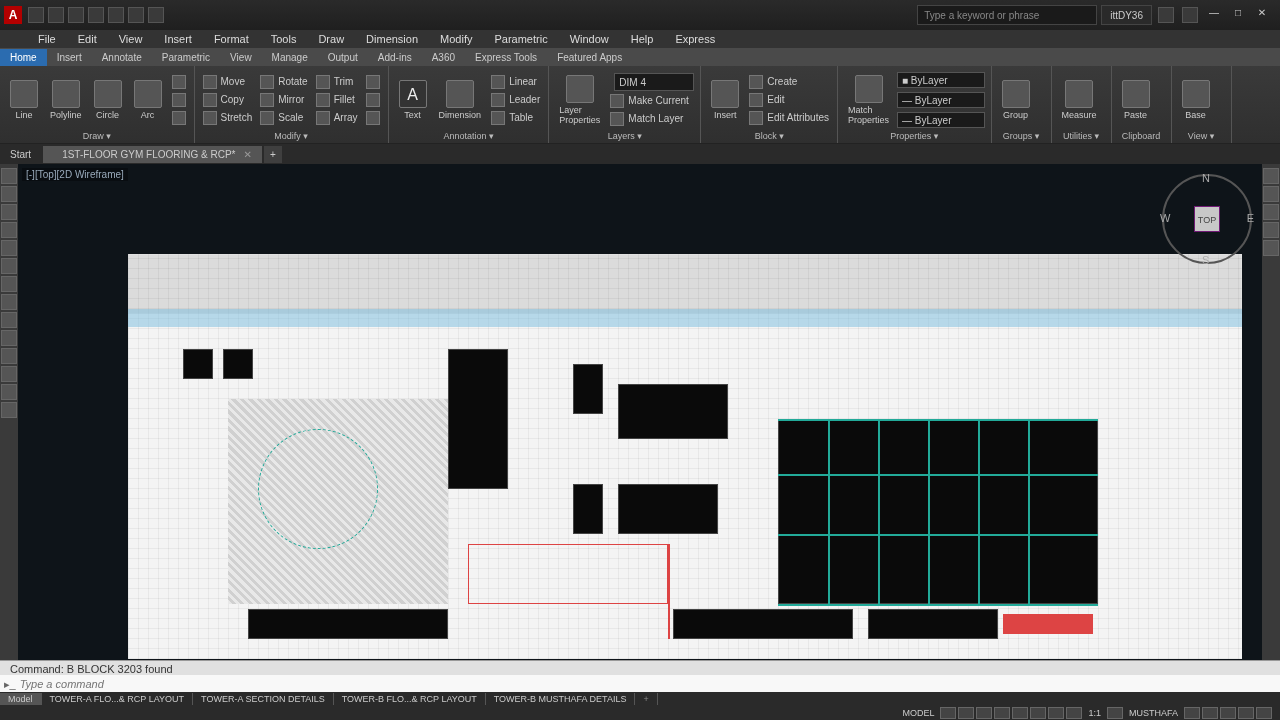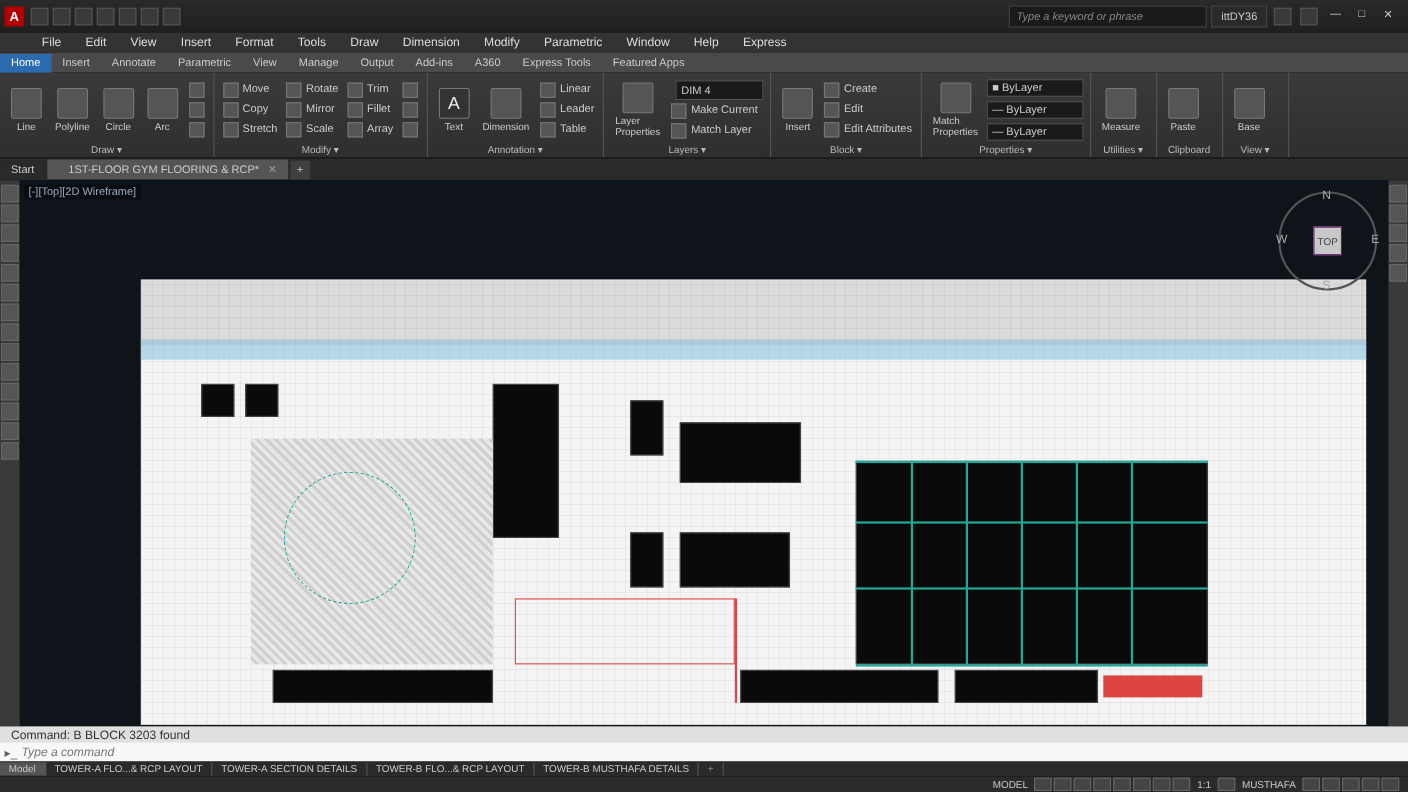--- a/index.html
+++ b/index.html
@@ -2,21 +2,21 @@
 <html><head>
 <meta charset="utf-8">
 <style>
 * { margin:0; padding:0; box-sizing:border-box; font-family:"Segoe UI",Arial,sans-serif; }
 body { width:1280px; height:720px; background:#000; overflow:hidden; position:relative; }
 
 .titlebar { height:30px; background:linear-gradient(#2a2a2a,#1f1f1f); display:flex; align-items:center; color:#ccc; font-size:11px; }
 .logo { width:18px; height:18px; background:#b30000; color:#fff; text-align:center; line-height:18px; font-weight:bold; margin:0 4px; font-size:12px; }
 .qat-btn { width:16px; height:16px; background:#3a3a3a; margin:0 2px; display:inline-block; border:1px solid #555; }
 .titlebar-right { margin-left:auto; display:flex; align-items:center; gap:4px; padding-right:8px;}
-.search-box { background:#1a1a1a; border:1px solid #444; height:20px; width:180px; color:#888; font-size:10px; font-style:italic; padding:0 6px; line-height:20px;}
+.search-box { background:#1a1a1a; border:1px solid #444; height:20px; width:180px; color:#888; font-size:10px; padding:0 6px; line-height:20px;}
 .user-panel { background:#2a2a2a; border:1px solid #444; height:20px; padding:0 8px; font-size:10px; line-height:20px;}
 .win-btn { width:20px; height:16px; text-align:center; font-size:10px;}
 
 .menubar { height:18px; background:#333; display:flex; align-items:center; padding:0 28px; gap:2px; }
 .menu-item { color:#ddd; font-size:11px; padding:2px 10px; cursor:pointer;}
 
 .ribbon-tabs { height:18px; background:#4a4a4a; display:flex; align-items:flex-end; }
 .rtab { color:#ccc; font-size:10px; padding:3px 10px; cursor:pointer; }
 .rtab.active { background:#2b6cb0; color:#fff; }
 
@@ -310,20 +310,34 @@
         </div>
       <div class="vstack">
         <div class="bylayer">■ <span>ByLayer</span></div>
         <div class="bylayer">— <span>ByLayer</span></div>
         <div class="bylayer">— <span>ByLayer</span></div>
       </div>
     </div>
     <div class="panel-title"><span>Properties</span> ▾</div>
   </div>
 
+  <div class="panel">
+    <div class="panel-body">
+      <div class="big-btn">
+          <div class="ico"></div>
+          <span>Group</span>
+        </div>
+      <div class="vstack">
+          <span class="sico"></span>
+          <span class="sico"></span>
+          <span class="sico"></span>
+        </div>
+    </div>
+    <div class="panel-title"><span>Groups</span> ▾</div>
+  </div>
 
   <div class="panel">
     <div class="panel-body">
       <div class="big-btn">
           <div class="ico"></div>
           <span>Measure</span>
         </div>
     </div>
     <div class="panel-title"><span>Utilities</span> ▾</div>
   </div>

